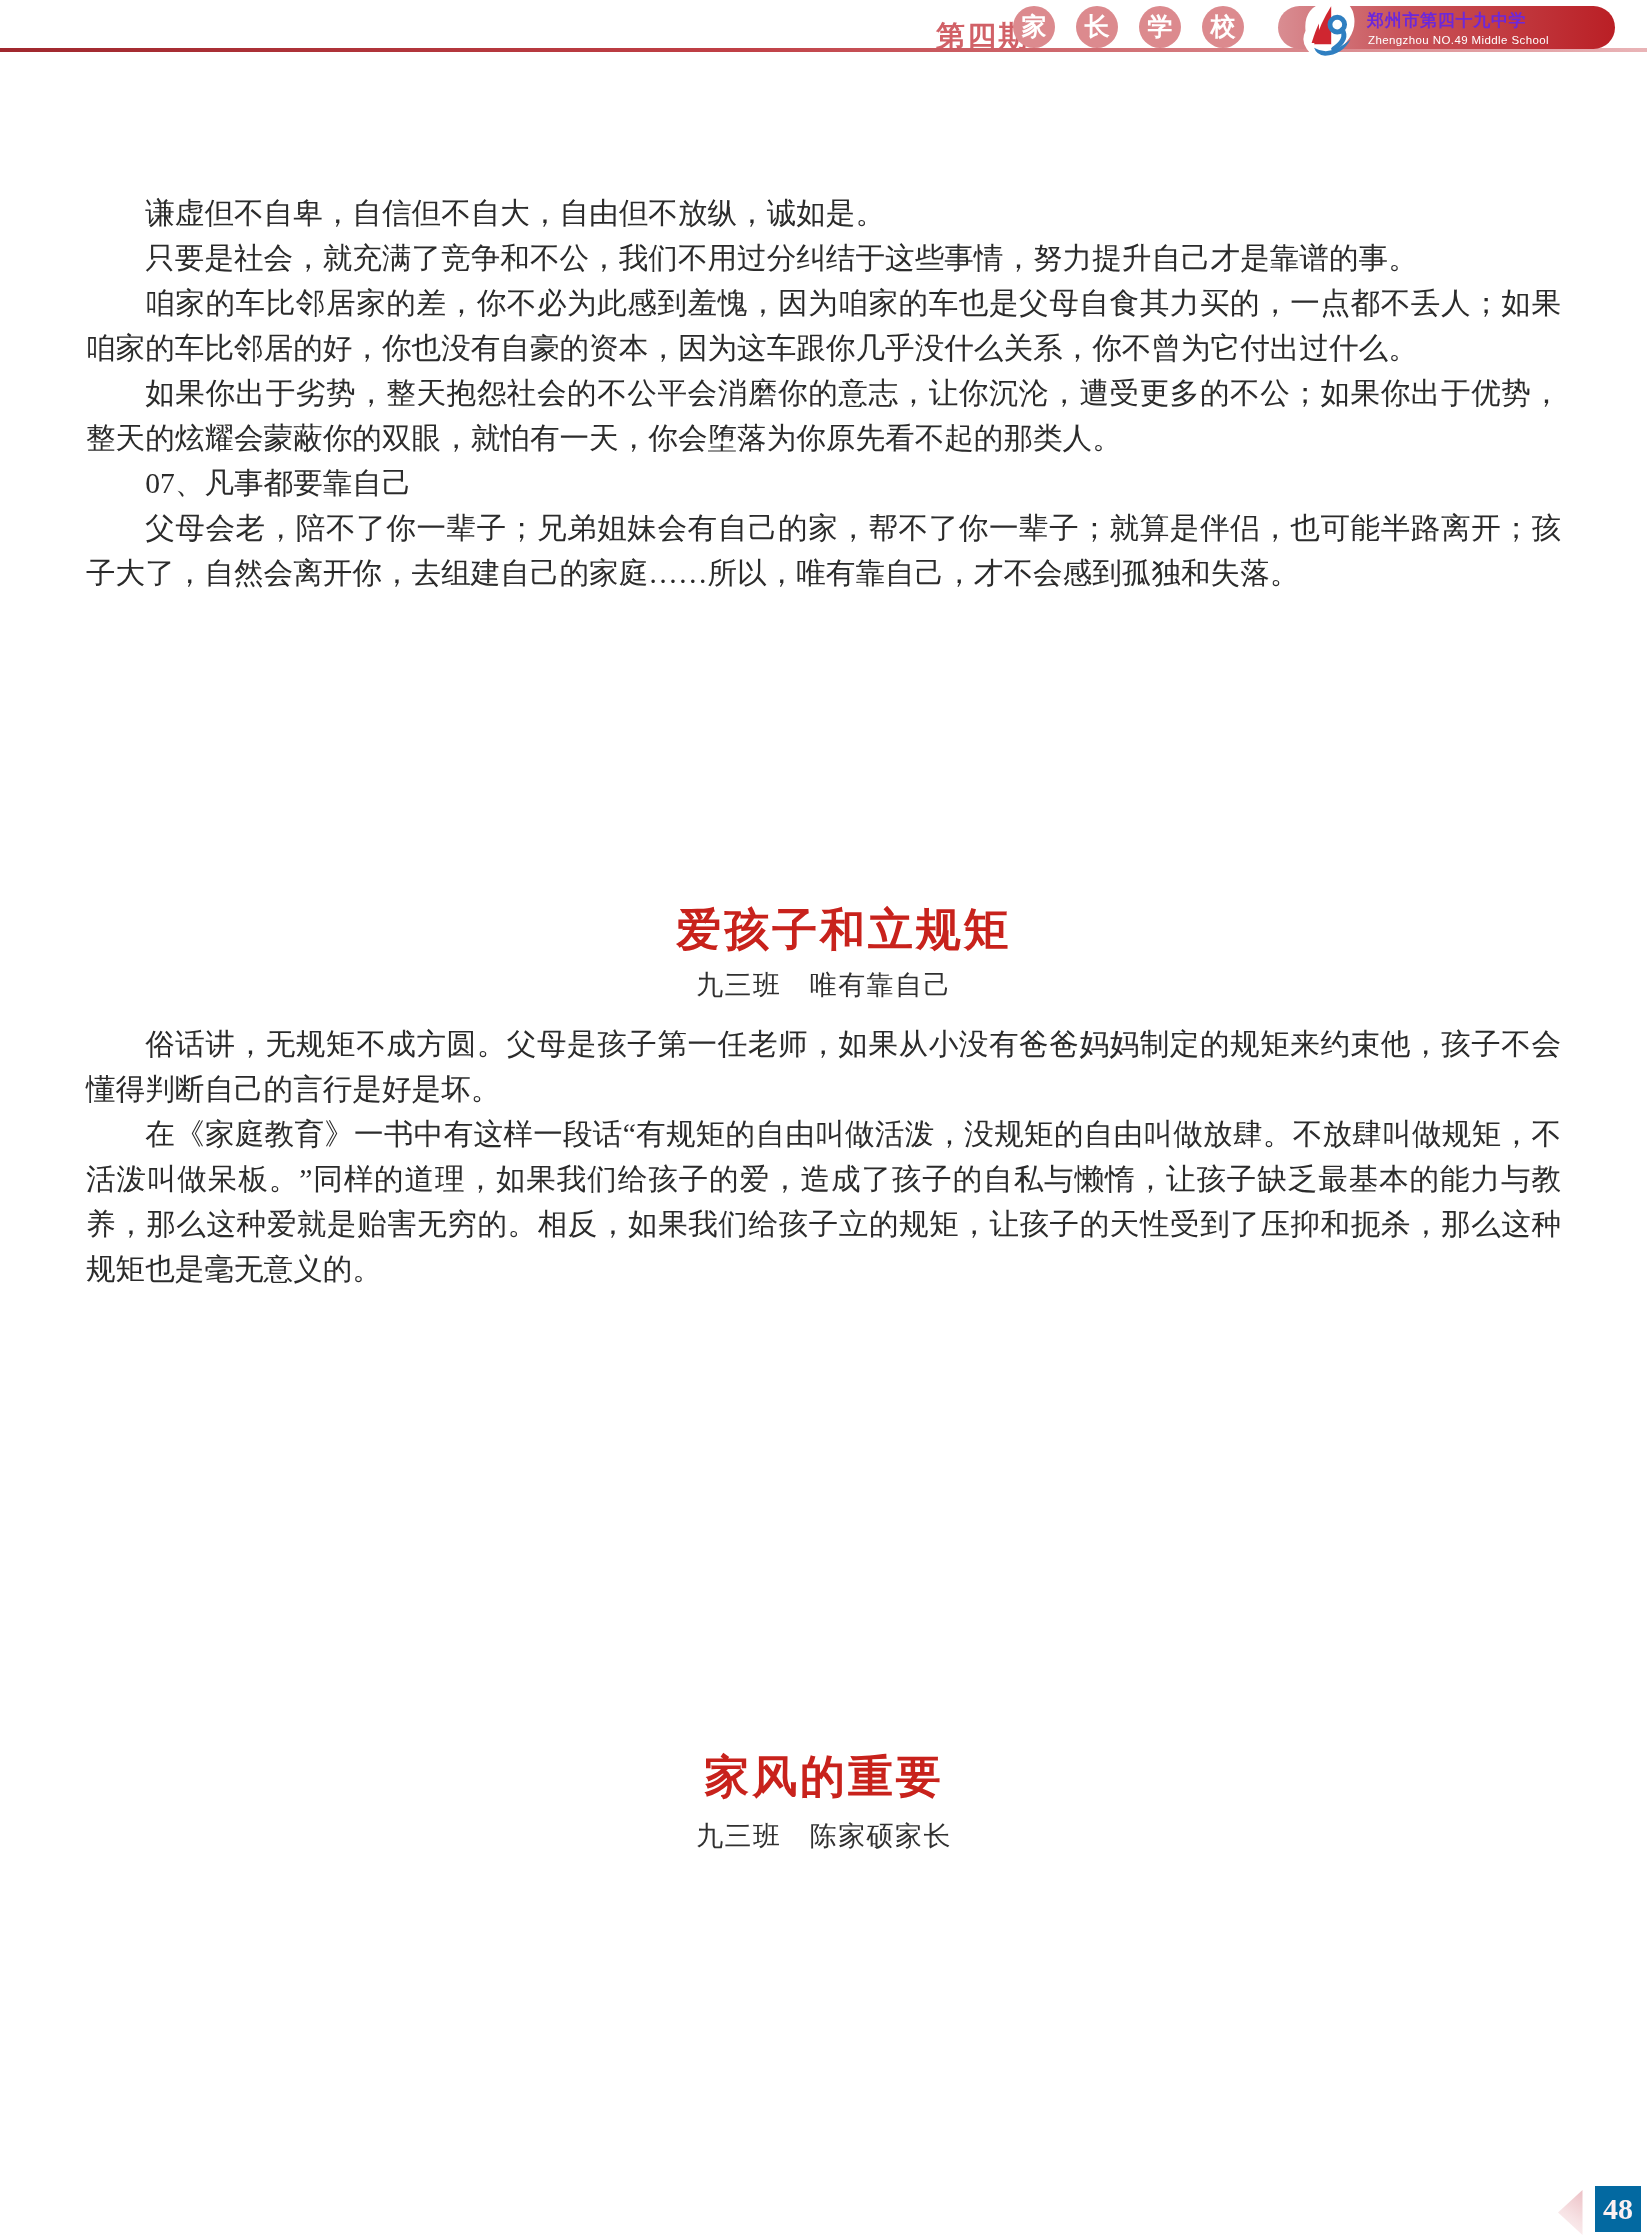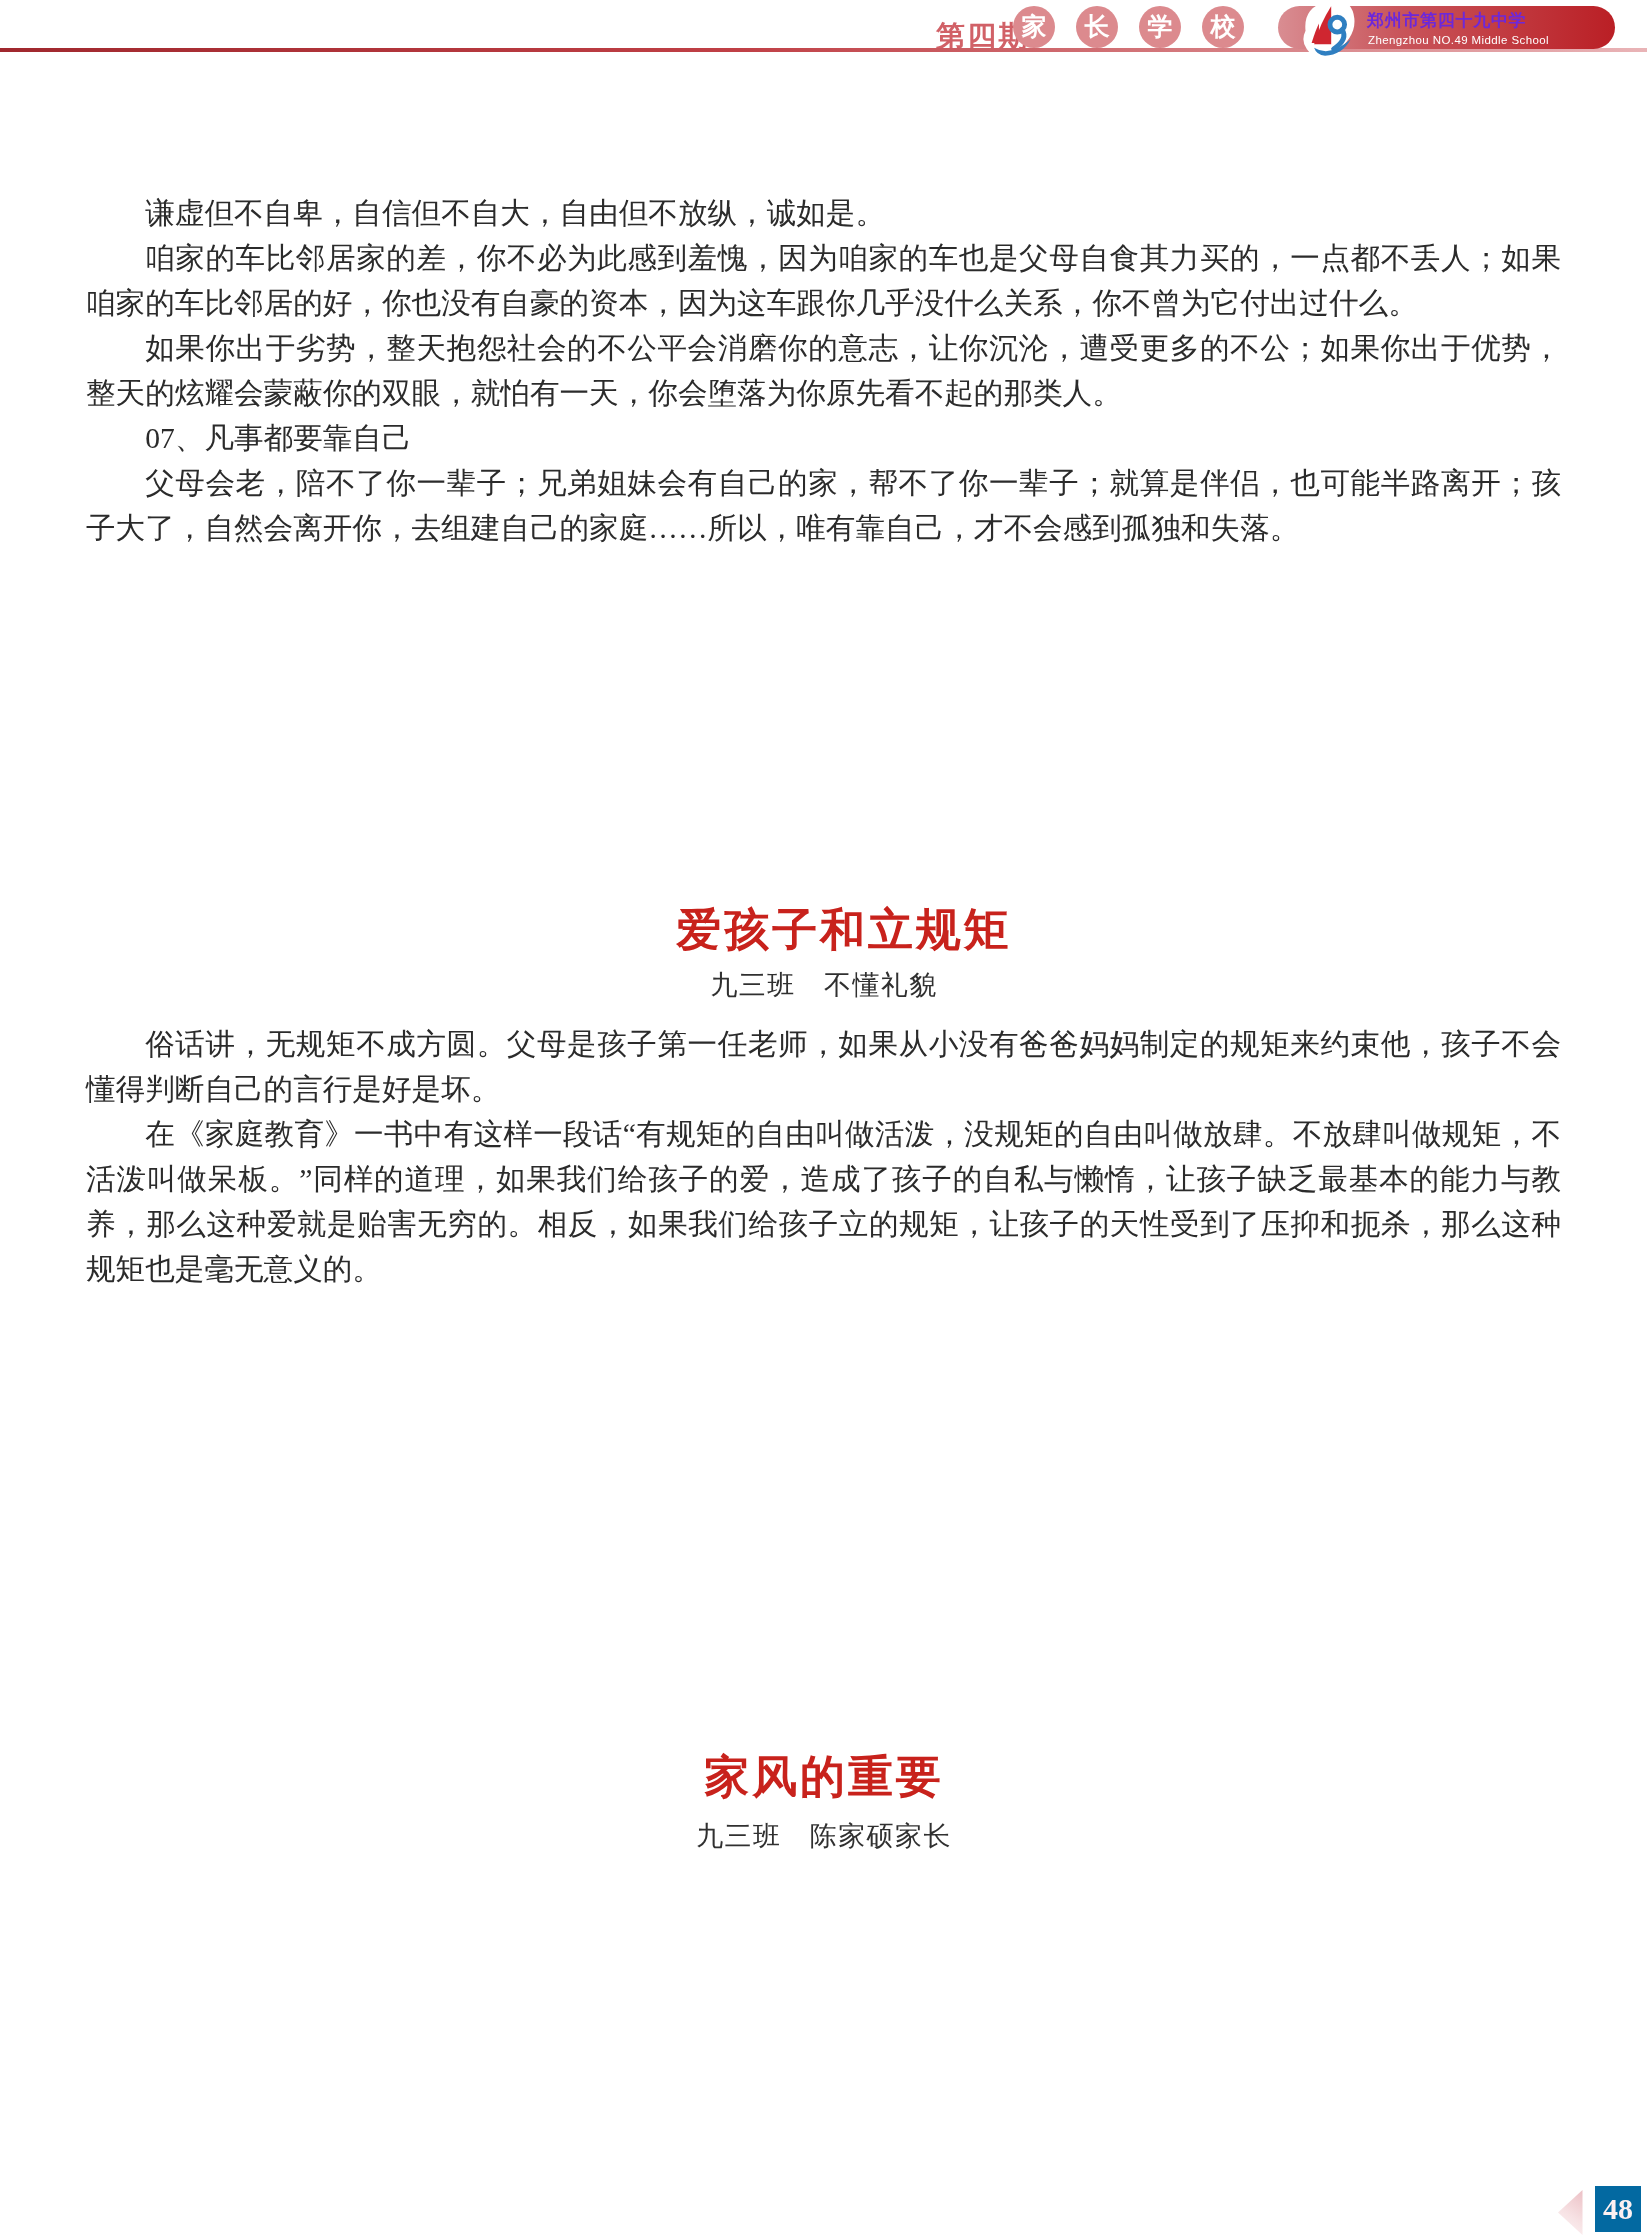--- a/index.html
+++ b/index.html
@@ -112,32 +112,33 @@
 
   <div class="school-cn">郑州市第四十九中学</div>
   <div class="school-en">Zhengzhou NO.49 Middle School</div>
 
   <div class="rule"></div>
 
   <section class="textblock intro">
 
       <p class="para">谦虚但不自卑，自信但不自大，自由但不放纵，诚如是。</p>
 
+      <p class="para">只要是社会，就充满了竞争和不公，我们不用过分纠结于这些事情，努力提升自己才是靠谱的事。</p>
 
       <p class="para">咱家的车比邻居家的差，你不必为此感到羞愧，因为咱家的车也是父母自食其力买的，一点都不丢人；如果咱家的车比邻居的好，你也没有自豪的资本，因为这车跟你几乎没什么关系，你不曾为它付出过什么。</p>
 
       <p class="para">如果你出于劣势，整天抱怨社会的不公平会消磨你的意志，让你沉沦，遭受更多的不公；如果你出于优势，整天的炫耀会蒙蔽你的双眼，就怕有一天，你会堕落为你原先看不起的那类人。</p>
 
       <p class="para">07、凡事都要靠自己</p>
 
       <p class="para">父母会老，陪不了你一辈子；兄弟姐妹会有自己的家，帮不了你一辈子；就算是伴侣，也可能半路离开；孩子大了，自然会离开你，去组建自己的家庭……所以，唯有靠自己，才不会感到孤独和失落。</p>
     </section>
 
   <h1 class="article-title t1">爱孩子和立规矩</h1>
-  <div class="byline b1">九三班　不懂礼貌</div>
+  <div class="byline b1">九三班　唯有靠自己</div>
   <section class="textblock a1">
 
       <p class="para">俗话讲，无规矩不成方圆。父母是孩子第一任老师，如果从小没有爸爸妈妈制定的规矩来约束他，孩子不会懂得判断自己的言行是好是坏。</p>
 
 
       <p class="para">在《家庭教育》一书中有这样一段话“有规矩的自由叫做活泼，没规矩的自由叫做放肆。不放肆叫做规矩，不活泼叫做呆板。”同样的道理，如果我们给孩子的爱，造成了孩子的自私与懒惰，让孩子缺乏最基本的能力与教养，那么这种爱就是贻害无穷的。相反，如果我们给孩子立的规矩，让孩子的天性受到了压抑和扼杀，那么这种规矩也是毫无意义的。</p>
 
     </section>
 
   <h1 class="article-title t2">家风的重要</h1>

